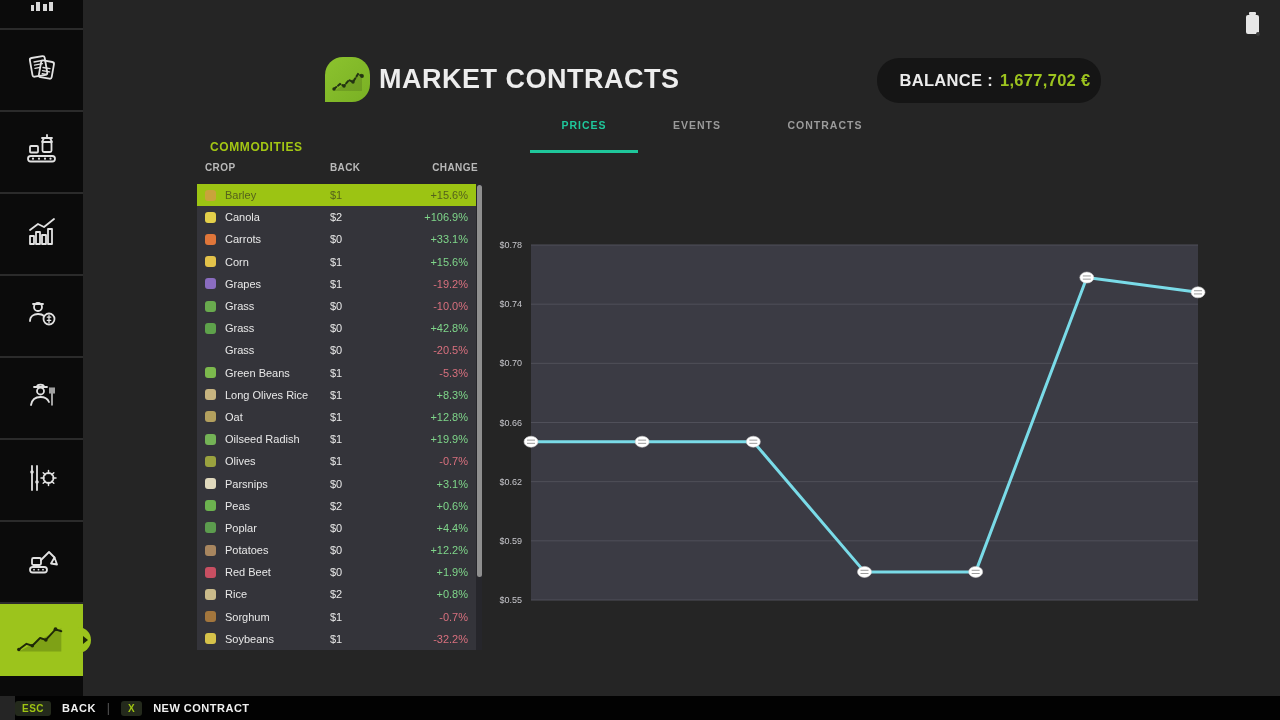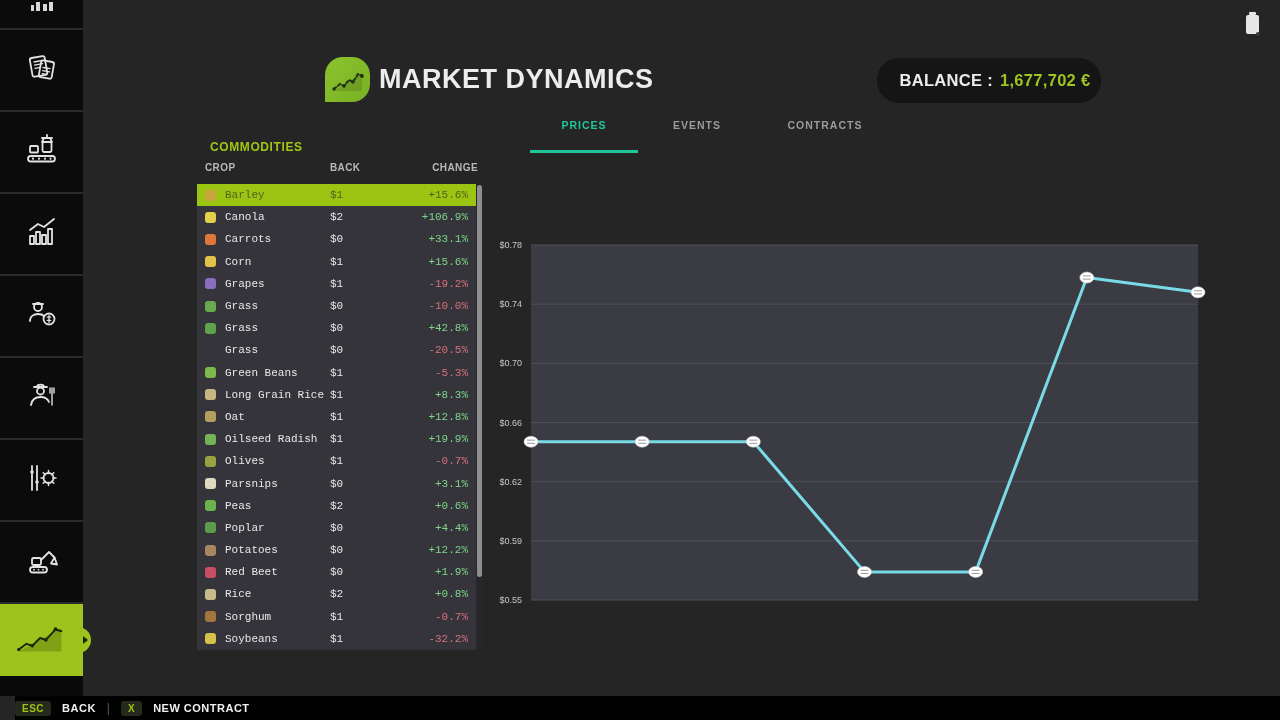--- a/index.html
+++ b/index.html
@@ -27,21 +27,21 @@
 
   
   .tab{position:absolute;top:119px;font-size:10.5px;font-weight:bold;letter-spacing:1px;color:#9b9b9b;text-align:center;cursor:pointer;}
   .tab.active{color:#1fc79b;}
   .tab-underline{position:absolute;left:530px;top:150px;width:108px;height:3px;background:#1fc79b;}
 
   
   .section-title{position:absolute;left:210px;top:140px;font-size:12px;font-weight:bold;color:#a3c614;letter-spacing:0.6px;}
   .col-head{position:absolute;top:162px;font-size:10px;font-weight:bold;color:#b9b9b9;letter-spacing:0.4px;}
   .table{position:absolute;left:197px;top:184px;width:285px;height:466px;background:#34343a;}
-  .rows{position:absolute;left:0;top:0;width:279px;height:466px;display:flex;flex-direction:column;font-family:Liberation Mono, monospace;}
+  .rows{position:absolute;left:0;top:0;width:279px;height:466px;display:flex;flex-direction:column;}
   .row{flex:1 1 0;display:flex;align-items:center;padding:0 8px;box-sizing:border-box;}
   .row.selected{background:#9cc413;}
   .cicon{width:11px;height:11px;border-radius:3px;margin-right:9px;flex:none;}
   .cname{font-size:11px;color:#e8e8e8;width:105px;flex:none;white-space:nowrap;}
   .cprice{font-size:11px;color:#e8e8e8;width:62px;flex:none;}
   .cchange{flex:1;text-align:right;font-size:11px;}
   .up{color:#7fd68a;} .down{color:#d8707e;}
   .row.selected .cname,.row.selected .cprice,.row.selected .cchange{color:#55611c;}
   .scrollbar{position:absolute;right:0;top:0;width:6px;height:466px;background:#26262b;}
   .thumb{position:absolute;left:0.5px;top:1px;width:5px;height:392px;background:#8f8f8f;border-radius:3px;}
@@ -166,21 +166,21 @@
   <div class="logo">
     <svg width="41" height="40" viewBox="0 0 41 40">
       <polygon points="7,31 35,13 35,31" fill="rgba(20,30,5,0.15)"></polygon>
       <polyline points="7,29 13,24 17,26 22,20 26,22 31,14 35,16" fill="none" stroke="#233312" stroke-width="2" stroke-dasharray="3,2.2" stroke-linecap="round"></polyline>
       <circle cx="7" cy="29" r="1.7" fill="#233312"></circle>
         <circle cx="17" cy="26" r="1.7" fill="#233312"></circle>
         <circle cx="26" cy="22" r="1.7" fill="#233312"></circle>
         <circle cx="35" cy="16" r="1.9" fill="#233312"></circle>
     </svg>
   </div>
-  <div class="page-title">MARKET DYNAMICS</div>
+  <div class="page-title">MARKET CONTRACTS</div>
 
   <div class="balance">
     <span class="lbl">BALANCE :</span>
     <span class="val">1,677,702 €</span>
   </div>
 
   <div class="battery"></div>
 
   <div class="tab active" style="left:551px;width:66px;">PRICES</div>
   <div class="tab" style="left:664px;width:66px;">EVENTS</div>
@@ -243,21 +243,21 @@
           <span class="cchange down">-20.5%</span>
         </div>
         <div class="row">
           <span class="cicon" style="background: rgb(124, 185, 77);"></span>
           <span class="cname">Green Beans</span>
           <span class="cprice">$1</span>
           <span class="cchange down">-5.3%</span>
         </div>
         <div class="row">
           <span class="cicon" style="background: rgb(199, 180, 128);"></span>
-          <span class="cname">Long Grain Rice</span>
+          <span class="cname">Long Olives Rice</span>
           <span class="cprice">$1</span>
           <span class="cchange up">+8.3%</span>
         </div>
         <div class="row">
           <span class="cicon" style="background: rgb(179, 160, 94);"></span>
           <span class="cname">Oat</span>
           <span class="cprice">$1</span>
           <span class="cchange up">+12.8%</span>
         </div>
         <div class="row">

